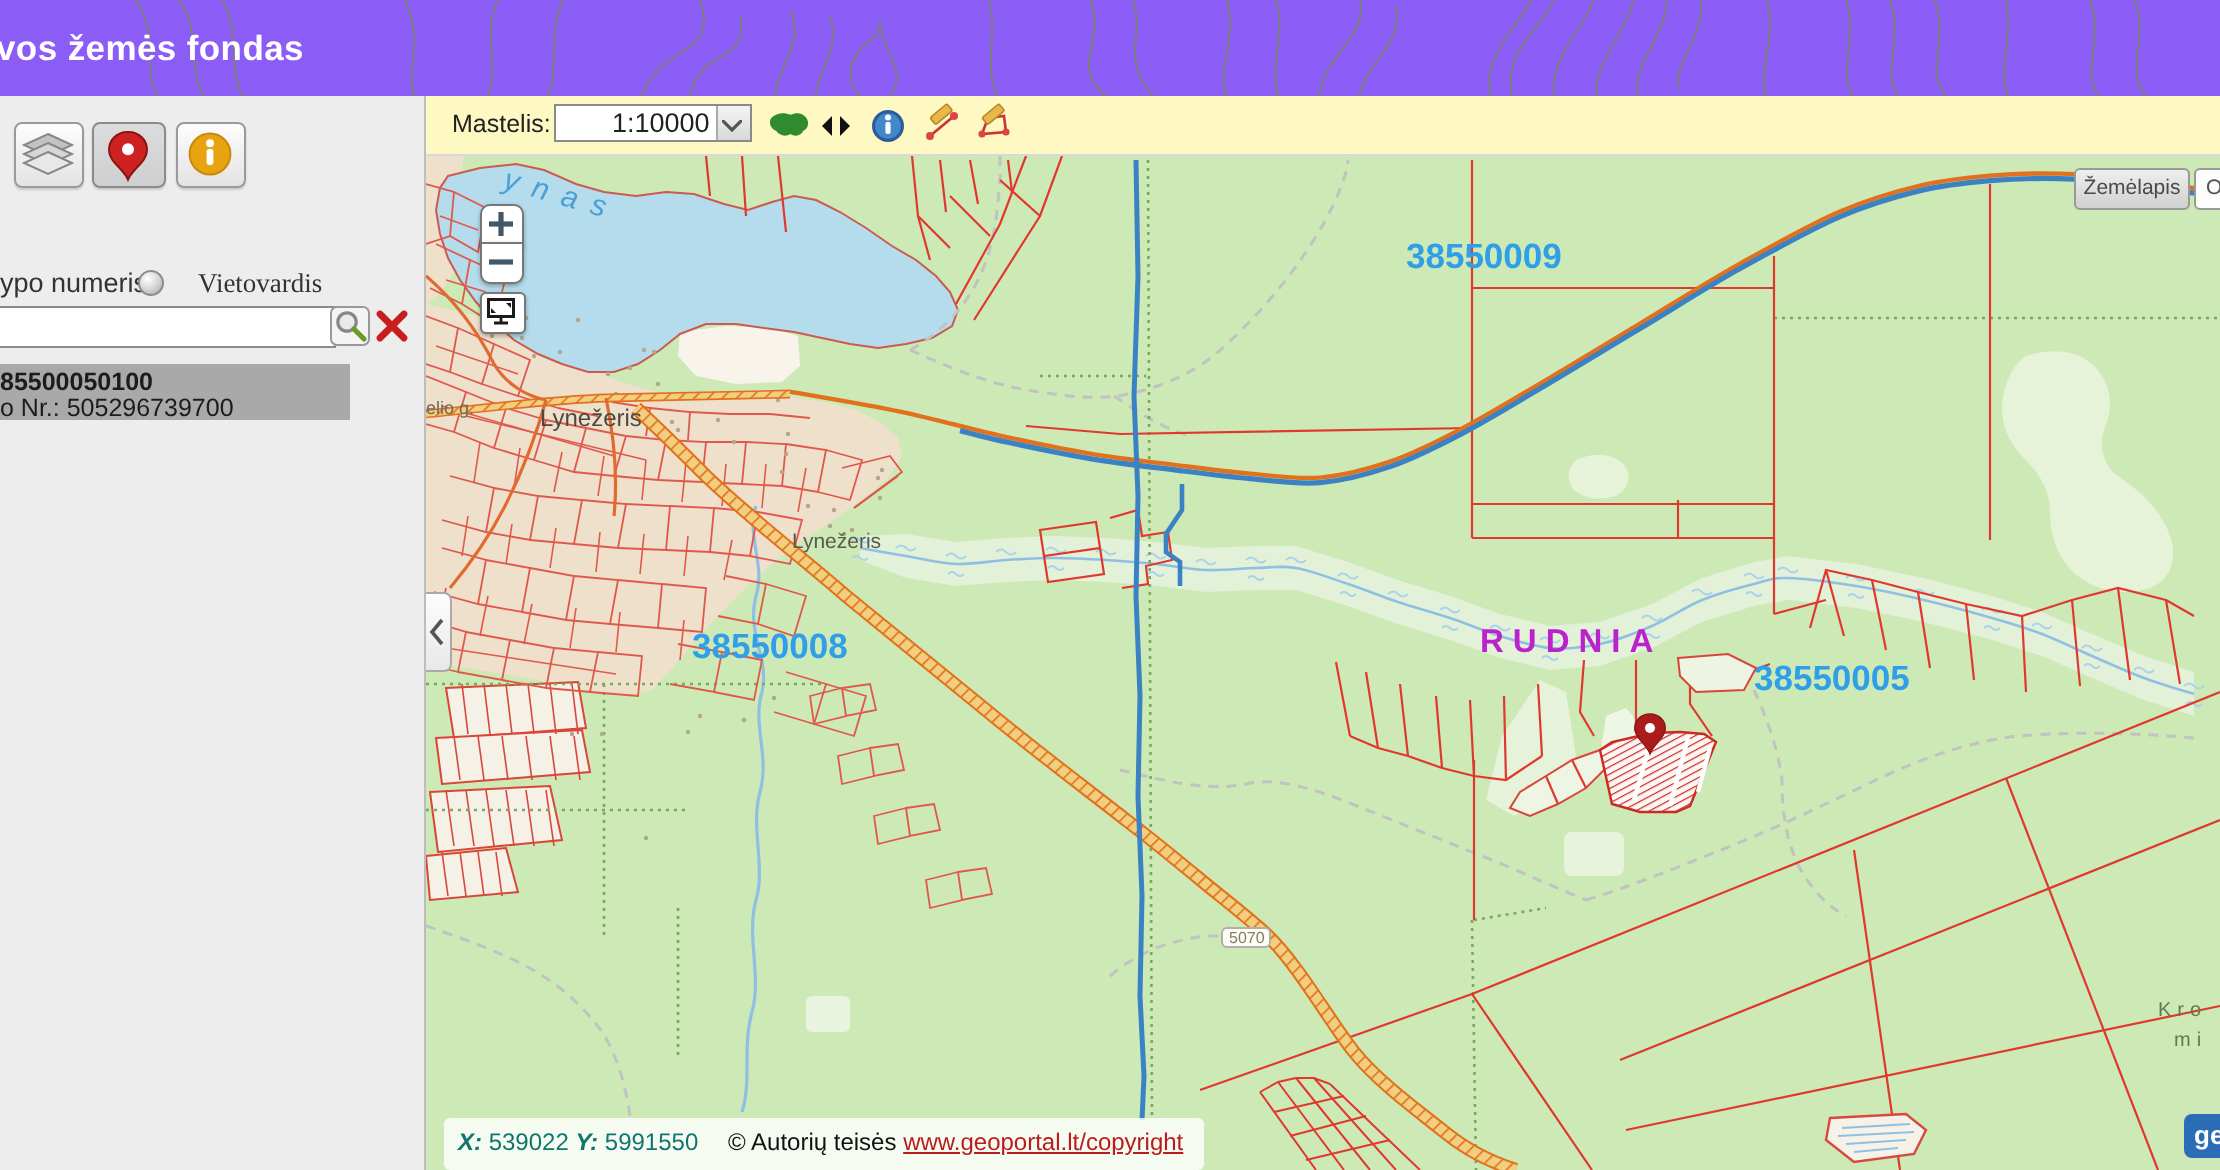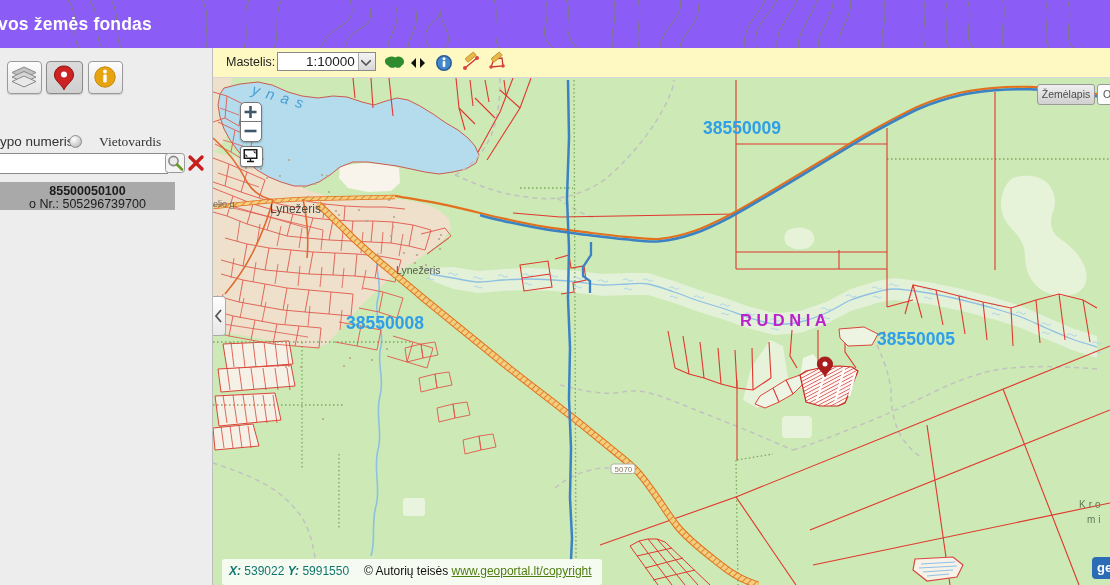--- a/index.html
+++ b/index.html
@@ -4,21 +4,21 @@
 <style>
   html,body{margin:0;padding:0;}
   body{width:1110px;height:585px;overflow:hidden;font-family:"Liberation Sans",sans-serif;position:relative;background:#ededed;}
   #header{position:absolute;left:0;top:0;width:1110px;height:48px;background:#8b5cf6;overflow:hidden;}
   #header h1{position:absolute;left:-2px;top:14px;margin:0;color:#fff;font-size:17.5px;font-weight:bold;letter-spacing:0.2px;}
   #sidebar{position:absolute;left:0;top:48px;width:212px;height:537px;background:#ededed;border-right:1px solid #bdbdbd;}
   .sbtn{position:absolute;width:33px;height:31px;border:1px solid #9a9a9a;border-radius:4px;background:linear-gradient(#fdfdfd,#e3e3e3);box-shadow:0 1px 1px rgba(0,0,0,0.15);}
   .sbtn.pressed{background:linear-gradient(#dcdcdc,#cfcfcf);border-color:#8a8a8a;}
   #radiorow{position:absolute;left:0;top:84px;width:212px;font-size:13.5px;color:#333;}
   #srchinput{position:absolute;left:-6px;top:105px;width:168px;height:17px;border:1px solid #8a8a8a;background:#fff;}
-  #selrow{position:absolute;left:0;top:134px;width:175px;height:28px;background:#a9a9a9;color:#1c1c1c;text-align:center;}
+  #selrow{position:absolute;left:0;top:134px;width:175px;height:28px;background:#a9a9a9;color:#1c1c1c;}
   #selrow .l1{font-size:12.5px;font-weight:bold;padding:3px 0 0 0;line-height:13px;}
   #selrow .l2{font-size:12.5px;line-height:13px;}
   #toolbar{position:absolute;left:213px;top:48px;width:897px;height:30px;background:#fef9c3;border-bottom:1px solid #d8d8d8;box-sizing:border-box;}
   #mapwrap{position:absolute;left:213px;top:78px;width:897px;height:507px;overflow:hidden;}
   .mbtn{position:absolute;background:#fff;border:1px solid #777;border-radius:4px;box-shadow:0 1px 2px rgba(0,0,0,0.3);}
   #bottombar{position:absolute;left:222px;top:559px;width:380px;height:26px;background:rgba(255,255,255,0.82);border-radius:3px;}
 </style>
 </head>
 <body>
 <div id="header">
@@ -479,13 +479,13 @@
     </svg>
 </div>
 
 <div style="position:absolute;left:1037px;top:84px;width:58px;height:21px;background:linear-gradient(#efefef,#d0d0d0);border:1px solid #999;border-radius:3px;box-sizing:border-box;color:#4a4a4a;font-size:10.5px;text-align:center;line-height:19px;">Žemėlapis</div>
 <div style="position:absolute;left:1097px;top:84px;width:30px;height:21px;background:#fdfdfd;border:1px solid #999;border-radius:3px;box-sizing:border-box;color:#555;font-size:10.5px;line-height:19px;padding-left:5px;">O</div>
 
 <div style="position:absolute;left:1092px;top:557px;width:24px;height:22px;background:#2a6cb5;border-radius:4px;color:#fff;font-weight:bold;font-size:13px;line-height:22px;padding-left:5px;">ge</div>
 
 <div id="bottombar"></div>
 <div style="position:absolute;left:229px;top:564px;font-size:12px;color:#0f766e;"><i><b>X:</b></i> 539022 <i><b>Y:</b></i> 5991550</div>
-<div style="position:absolute;left:364px;top:564px;font-size:12px;color:#111;">© Autorių teisės <a style="color:#4d7c0f;text-decoration:underline;margin-top:43px;">www.geoportal.lt/copyright</a></div>
+<div style="position:absolute;left:364px;top:564px;font-size:12px;color:#111;">© Autorių teisės <a style="color:#b91c1c;text-decoration:underline;margin-top:43px;">www.geoportal.lt/copyright</a></div>
 
 </body></html>

